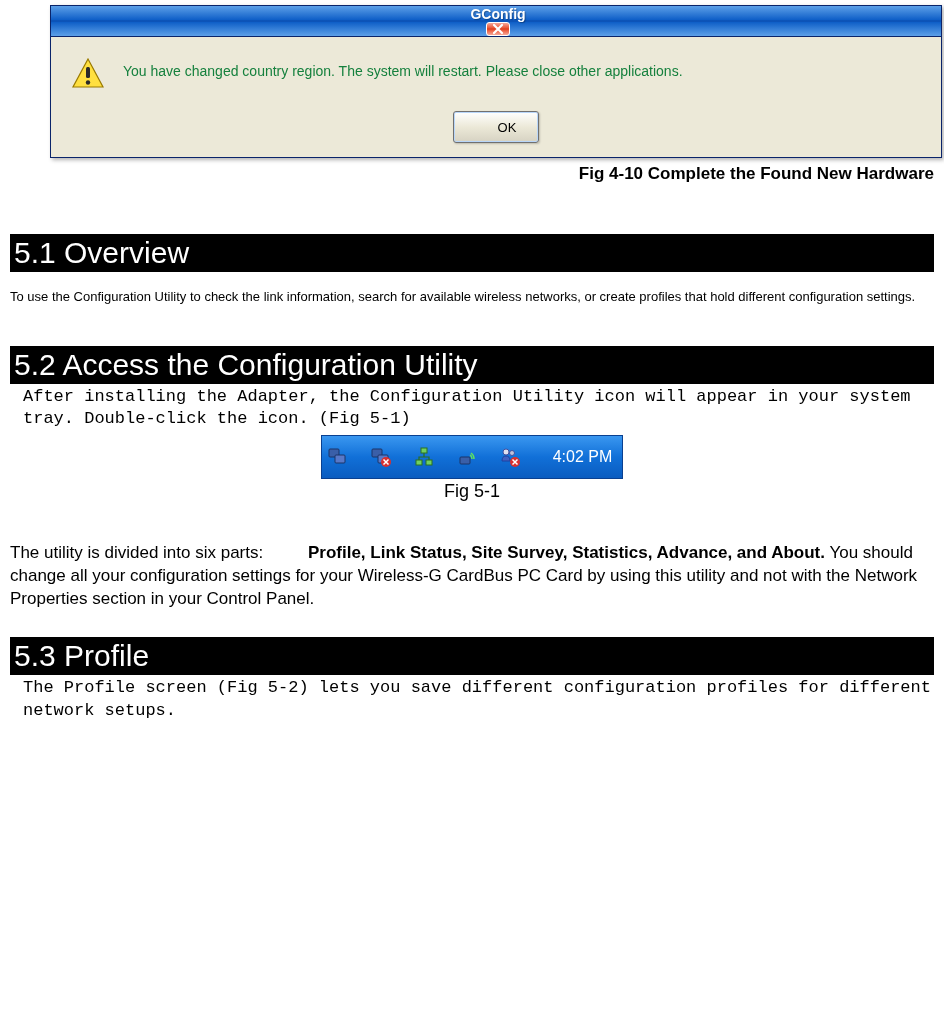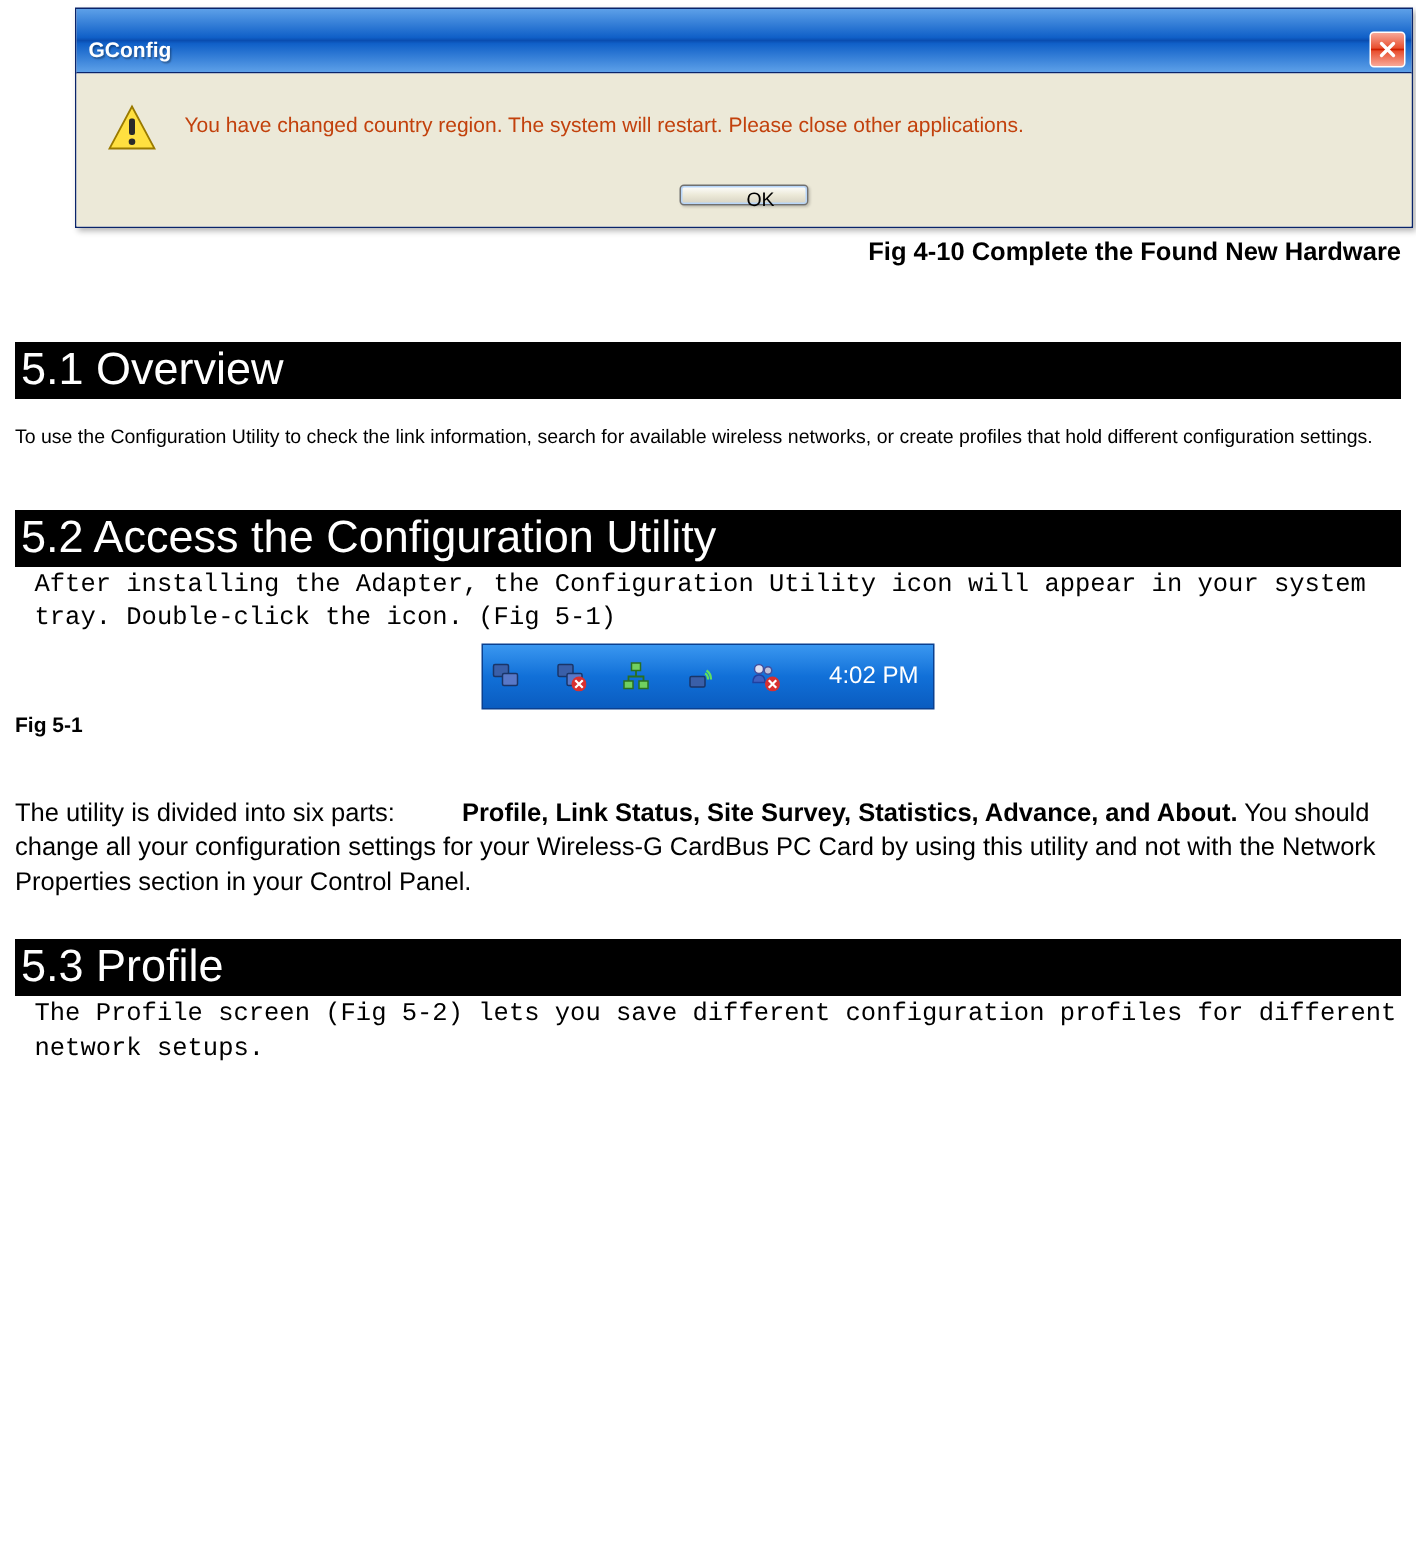--- a/index.html
+++ b/index.html
@@ -20,22 +20,23 @@
     width: 890px;
     border: 1px solid #0a246a;
     box-shadow: 2px 2px 4px rgba(0,0,0,0.3);
   }
   .titlebar {
     height: 30px;
     background: linear-gradient(180deg, #5da0e8 0%, #1060c8 45%, #0a4db0 50%, #1060c8 55%, #5da0e8 100%);
     display: flex;
     align-items: center;
     justify-content: space-between;
-    padding: 12px 4px 0 8px;
+    padding: 0 4px 0 8px;
     border-bottom: 1px solid #0a246a;
+    flex-direction: column;
   }
   .titlebar-title {
     color: #ffffff;
     font-weight: bold;
     font-size: 14px;
     text-shadow: 1px 1px 1px rgba(0,0,0,0.3);
   }
   .close-btn {
     width: 22px;
     height: 22px;
@@ -68,26 +69,26 @@
   }
   .warn-icon {
     width: 34px;
     height: 34px;
     margin-right: 18px;
     margin-left: 6px;
     flex-shrink: 0;
   }
   .dialog-msg {
     font-size: 14px;
-    color: #c2410c;
+    color: #15803d;
     padding-top: 6px;
   }
   .ok-button {
     width: 86px;
-    height: 14px;
+    height: 32px;
     background: linear-gradient(180deg, #ffffff 0%, #ece9d8 50%, #d6d2c2 100%);
     border: 1px solid #707070;
     border-radius: 3px;
     font-size: 13px;
     cursor: pointer;
     box-shadow: 0 0 0 1px #b8d6f9 inset, 1px 1px 2px rgba(0,0,0,0.2);
     padding-left: 28px;
   }
   .fig-caption {
     text-align: right;
@@ -145,22 +146,23 @@
     width: 20px;
     height: 20px;
     flex-shrink: 0;
   }
   .tray-time {
     color: #ffffff;
     font-size: 16px;
     margin-left: 10px;
   }
   .fig-caption-small {
-    font-weight: bold;
-    font-size: 14px;
+    text-align: center;
+    font-weight: normal;
+    font-size: 18px;
     margin: 2px 0 40px 0;
   }
   .bold-inline { font-weight: bold; margin-left: 40px; }
   
   svg { display: block; }
 </style>
 </head>
 <body>
 
 <div class="page">

